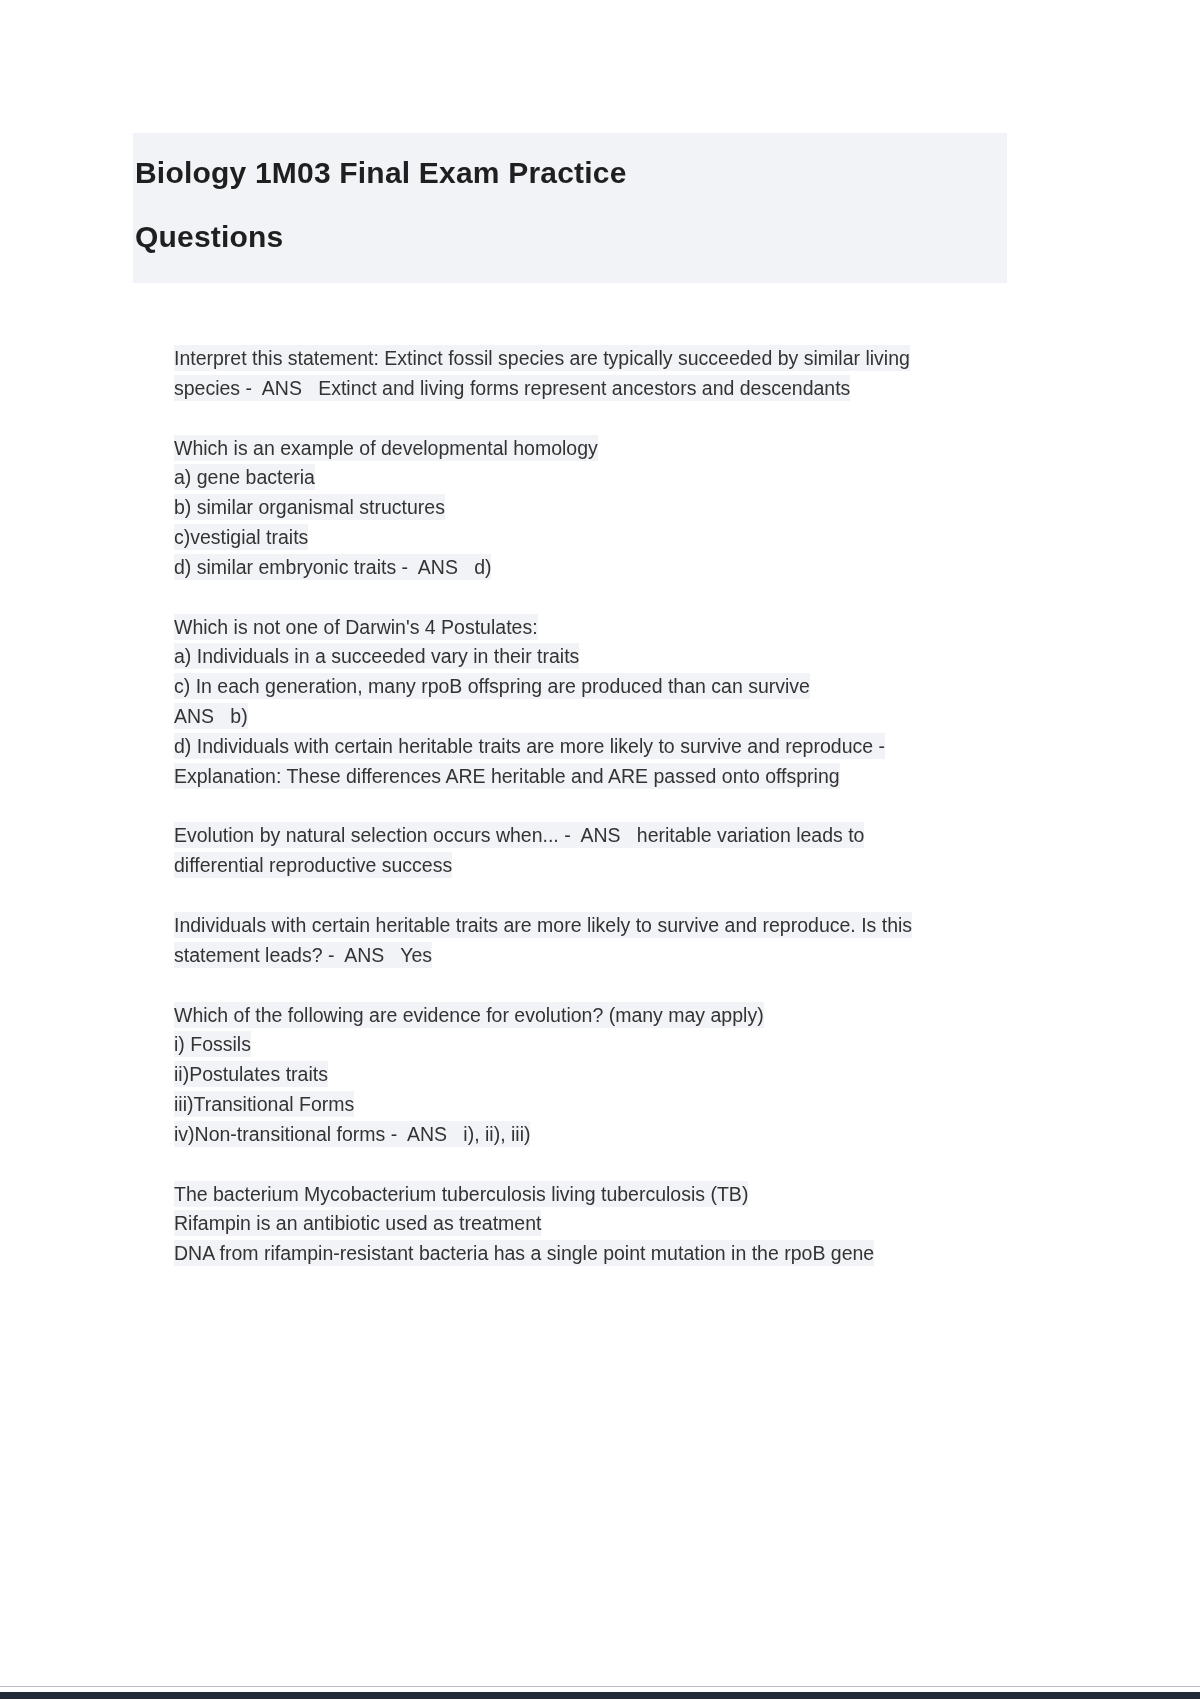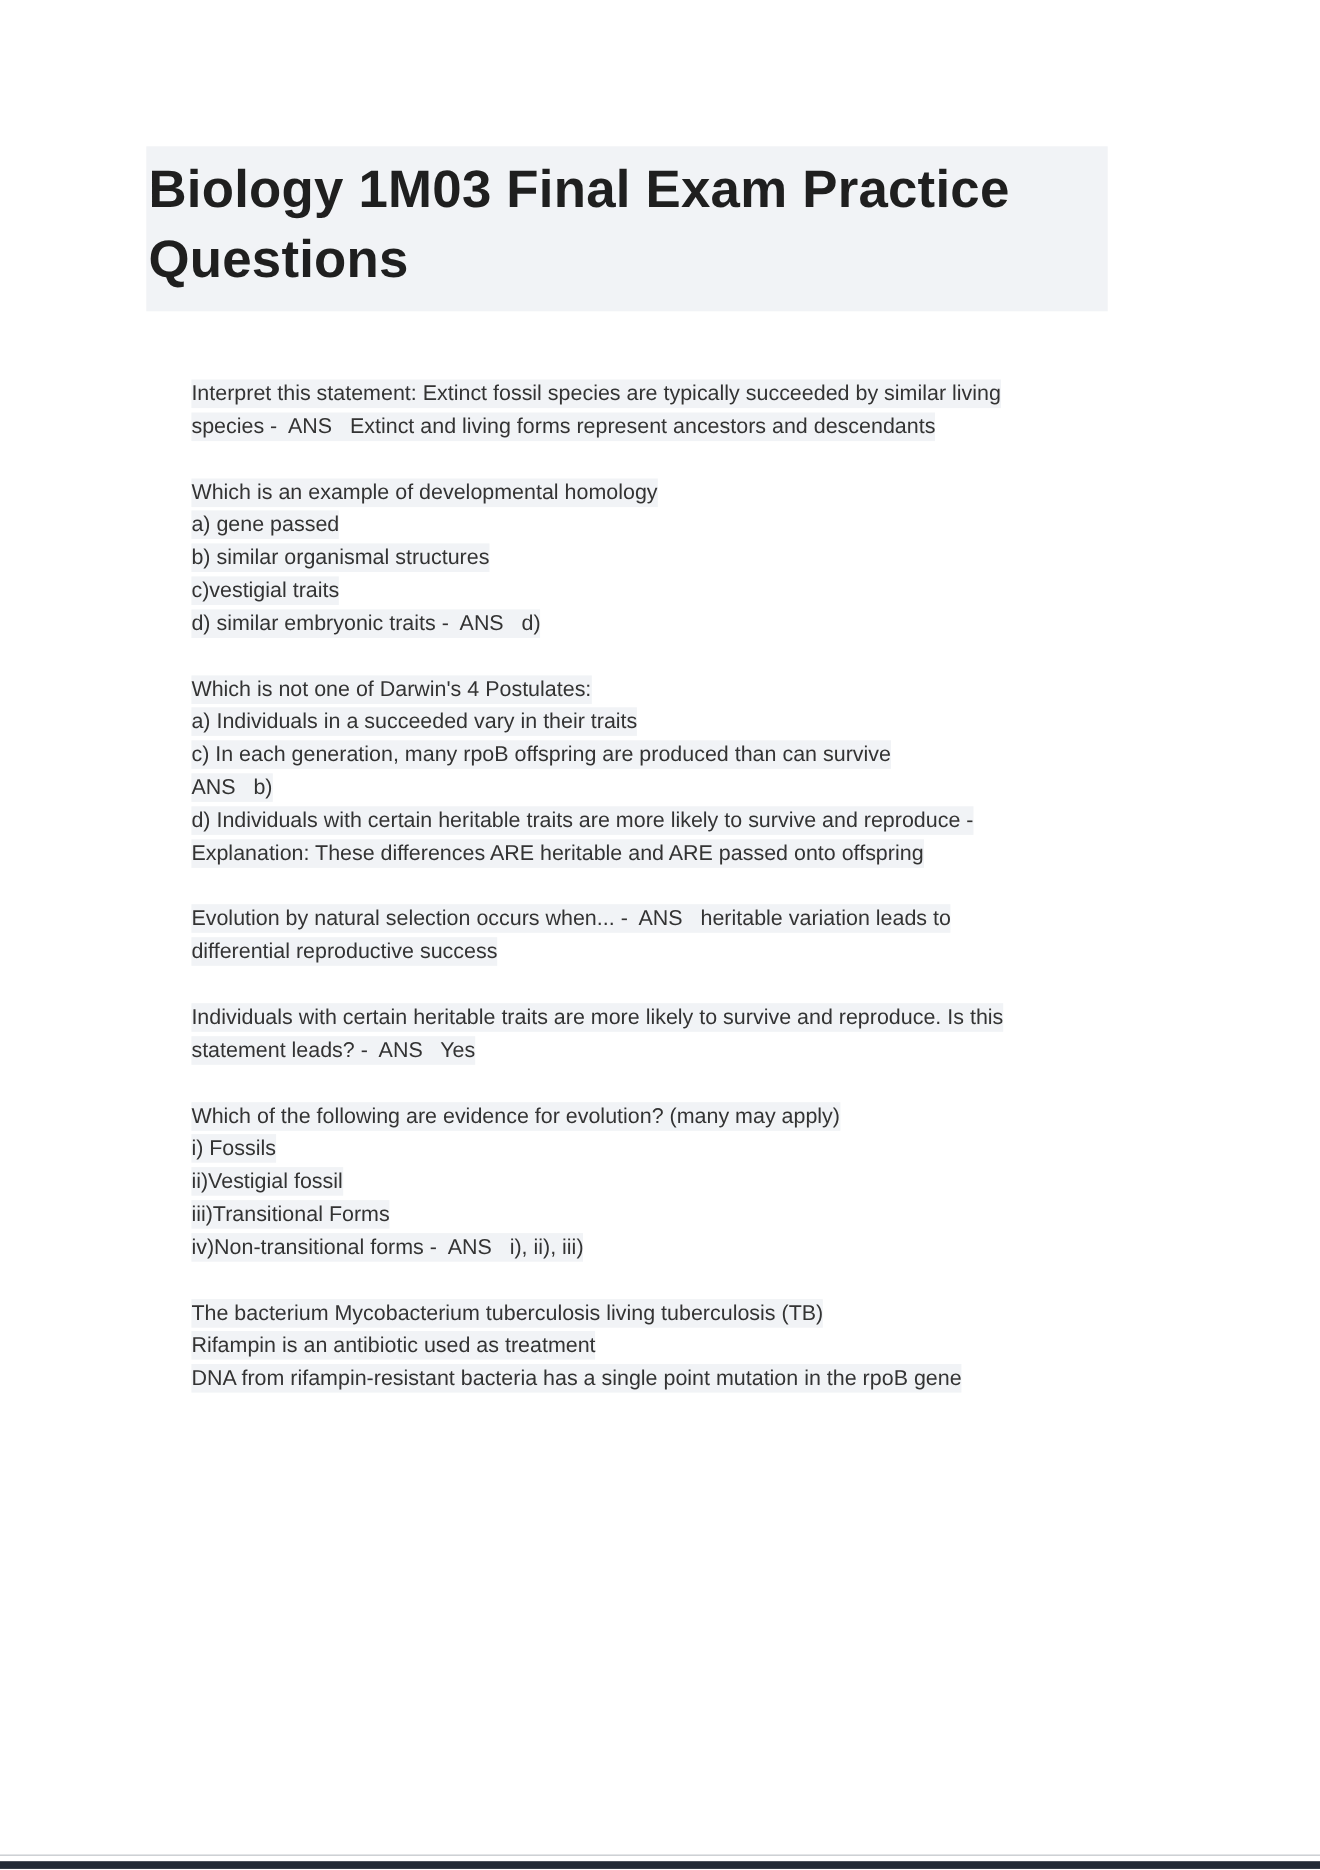--- a/index.html
+++ b/index.html
@@ -22,21 +22,21 @@
   }
   .title-block {
     position: absolute;
     left: 133px;
     top: 133px;
     width: 872px;
     background: var(--hl, #f1f3f6);
     padding: 8px 0 14px 2px;
   }
   .title-line {
-    font-size: 48px;
+    font-size: 30px;
     font-weight: bold;
     color: #1f1f1f;
     line-height: 64px;
     letter-spacing: 0.2px;
     white-space: pre;
   }
   .content {
     position: absolute;
     left: 135px;
     top: 344px;
@@ -90,21 +90,21 @@
     <div class="title-line">Questions</div>
   </div>
 
   <div class="content" id="content">
       <div class="block">
         <div class="line"><span class="hl">Interpret this statement: Extinct fossil species are typically succeeded by similar living</span></div>
         <div class="line"><span class="hl">species -  ANS   Extinct and living forms represent ancestors and descendants</span></div>
       </div>
       <div class="block">
         <div class="line"><span class="hl">Which is an example of developmental homology</span></div>
-        <div class="line"><span class="hl">a) gene passed</span></div>
+        <div class="line"><span class="hl">a) gene bacteria</span></div>
         <div class="line"><span class="hl">b) similar organismal structures</span></div>
         <div class="line"><span class="hl">c)vestigial traits</span></div>
         <div class="line"><span class="hl">d) similar embryonic traits -  ANS   d)</span></div>
       </div>
       <div class="block">
         <div class="line"><span class="hl">Which is not one of Darwin's 4 Postulates:</span></div>
         <div class="line"><span class="hl">a) Individuals in a succeeded vary in their traits</span></div>
         <div class="line"><span class="hl">c) In each generation, many rpoB offspring are produced than can survive</span></div>
         <div class="line"><span class="hl">ANS   b)</span></div>
         <div class="line"><span class="hl">d) Individuals with certain heritable traits are more likely to survive and reproduce -</span></div>
@@ -114,21 +114,21 @@
         <div class="line"><span class="hl">Evolution by natural selection occurs when... -  ANS   heritable variation leads to</span></div>
         <div class="line"><span class="hl">differential reproductive success</span></div>
       </div>
       <div class="block">
         <div class="line"><span class="hl">Individuals with certain heritable traits are more likely to survive and reproduce. Is this</span></div>
         <div class="line"><span class="hl">statement leads? -  ANS   Yes</span></div>
       </div>
       <div class="block">
         <div class="line"><span class="hl">Which of the following are evidence for evolution? (many may apply)</span></div>
         <div class="line"><span class="hl">i) Fossils</span></div>
-        <div class="line"><span class="hl">ii)Vestigial fossil</span></div>
+        <div class="line"><span class="hl">ii)Postulates traits</span></div>
         <div class="line"><span class="hl">iii)Transitional Forms</span></div>
         <div class="line"><span class="hl">iv)Non-transitional forms -  ANS   i), ii), iii)</span></div>
       </div>
       <div class="block">
         <div class="line"><span class="hl">The bacterium Mycobacterium tuberculosis living tuberculosis (TB)</span></div>
         <div class="line"><span class="hl">Rifampin is an antibiotic used as treatment</span></div>
         <div class="line"><span class="hl">DNA from rifampin-resistant bacteria has a single point mutation in the rpoB gene</span></div>
       </div>
     </div>
 

